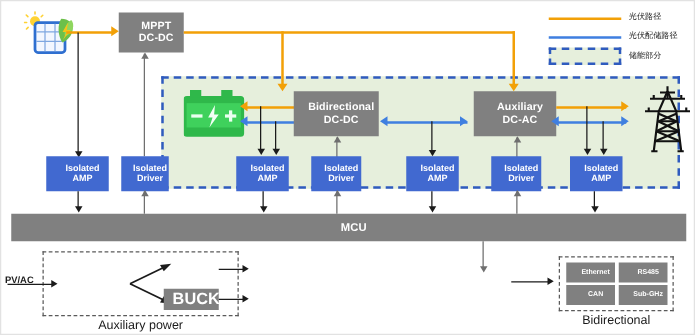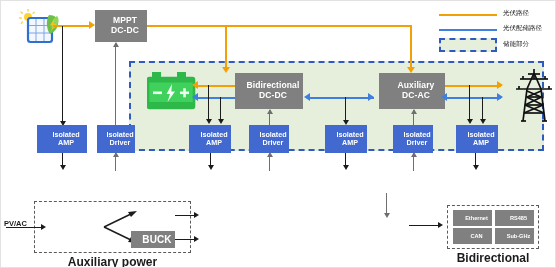--- a/index.html
+++ b/index.html
@@ -45,21 +45,21 @@
 
   
   .legend{left:438px;top:4px;width:116px;height:48px;}
   .lg-row{position:absolute;font-size:6.5px;color:#1b1b1b;white-space:nowrap;}
   .lg-swatch-or{position:absolute;left:0;top:9px;width:58px;height:2px;background:#f2a007;}
   .lg-swatch-bl{position:absolute;left:0;top:24px;width:58px;height:2px;background:#3f7fe0;}
   .lg-swatch-rg{position:absolute;left:0;top:33px;width:58px;height:14px;background:#e6efdc;border:2px dashed #2f5bbf;box-sizing:border-box;}
 
   
   .dash-sec{border:1.3px dashed #5a5a5a;background:transparent;}
-  .sec-cap{position:absolute;font-size:12px;font-weight:700;color:#1b1b1b;text-align:center;}
+  .sec-cap{position:absolute;font-size:10px;font-weight:400;color:#1b1b1b;text-align:center;}
 
   .commcell{background:#808080;color:#fff;font-size:5.6px;font-weight:700;
             display:flex;align-items:center;justify-content:center;}
 
   .pvac{position:absolute;font-size:7.5px;font-weight:700;color:#1b1b1b;}
 </style>
 </head>
 <body>
 
 <div id="canvas">
@@ -275,20 +275,23 @@
 
   <div class="ln v-bk" style="left:344px;top:152px;height:14px;"></div>
   <div class="ahead ar-d-bk" style="left:341.5px;top:164px;"></div>
 
   <div class="ln v-gy" style="left:412px;top:152px;height:18px;"></div>
   <div class="ahead ar-u-gy" style="left:409.5px;top:151px;"></div>
 
   <div class="ln v-bk" style="left:474px;top:152px;height:14px;"></div>
   <div class="ahead ar-d-bk" style="left:471.5px;top:164px;"></div>
 
+  <div class="abs gbox mcu">
+    <span>MCU</span>
+  </div>
 
   <div class="ln v-gy" style="left:385px;top:192px;height:22px;"></div>
   <div class="ahead ar-d-gy" style="left:382.5px;top:212px;"></div>
 
   <div class="abs dash-sec" style="left:33px;top:200px;width:157px;height:52px;"></div>
   <div class="sec-cap" style="left:33px;top:254px;width:157px;">Auxiliary power</div>
 
   <div class="pvac" style="left:3px;top:218px;">PV/AC</div>
   <div class="ln h-bk" style="left:5px;top:226px;width:38px;"></div>
   <div class="ahead ar-r-bk" style="left:40px;top:222.5px;"></div>
@@ -298,21 +301,21 @@
     <svg width="40" height="44" viewBox="0 0 40 44">
       <g stroke="#1b1b1b" stroke-width="1.4" fill="none">
         <line x1="1" y1="22" x2="30" y2="8"></line>
         <line x1="1" y1="22" x2="30" y2="36"></line>
       </g>
       <polygon points="34,6 25,7 28,12" fill="#1b1b1b"></polygon>
       <polygon points="34,38 25,37 28,32" fill="#1b1b1b"></polygon>
     </svg>
   </div>
 
-  <div class="abs gbox" style="left:130px;top:230px;width:44px;height:17px;font-size:10px;">
+  <div class="abs gbox" style="left:130px;top:230px;width:44px;height:17px;font-size:13px;">
     <span>BUCK</span>
   </div>
 
   <div class="ln h-bk" style="left:174px;top:214px;width:22px;"></div>
   <div class="ahead ar-r-bk" style="left:193px;top:210.5px;"></div>
   <div class="ln h-bk" style="left:174px;top:238px;width:22px;"></div>
   <div class="ahead ar-r-bk" style="left:193px;top:234.5px;"></div>
 
   <div class="ln h-bk" style="left:408px;top:224px;width:32px;"></div>
   <div class="ahead ar-r-bk" style="left:437px;top:220.5px;"></div>

